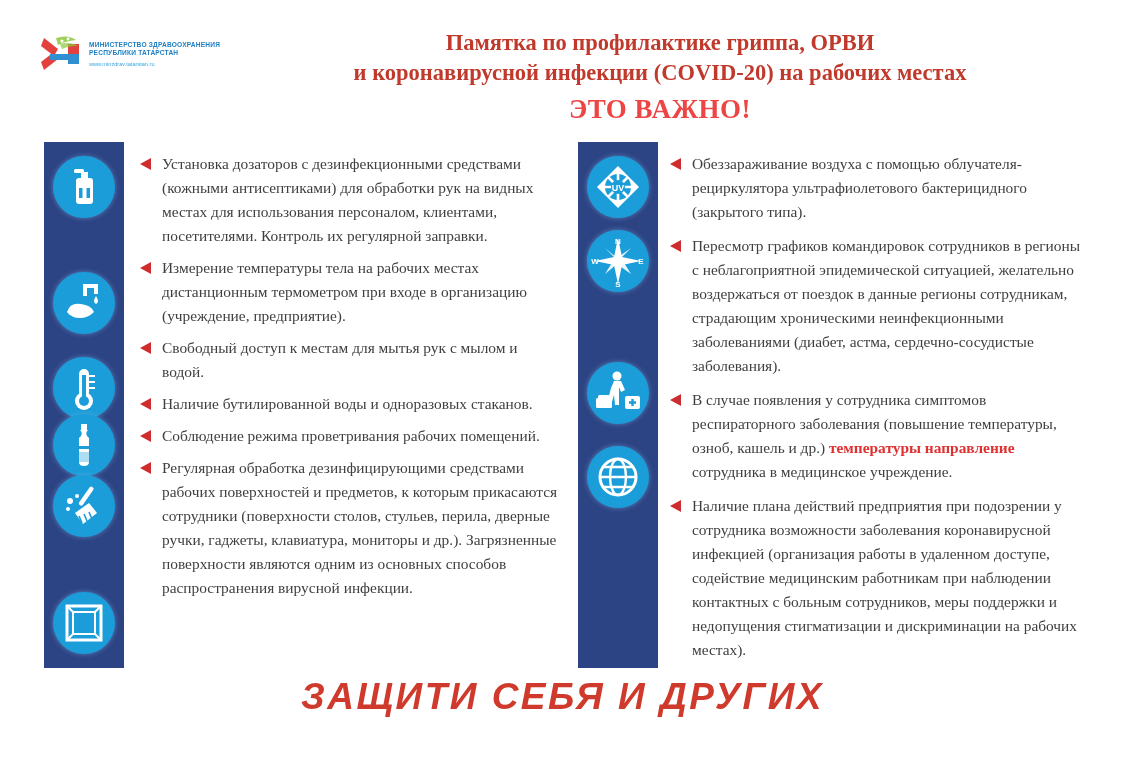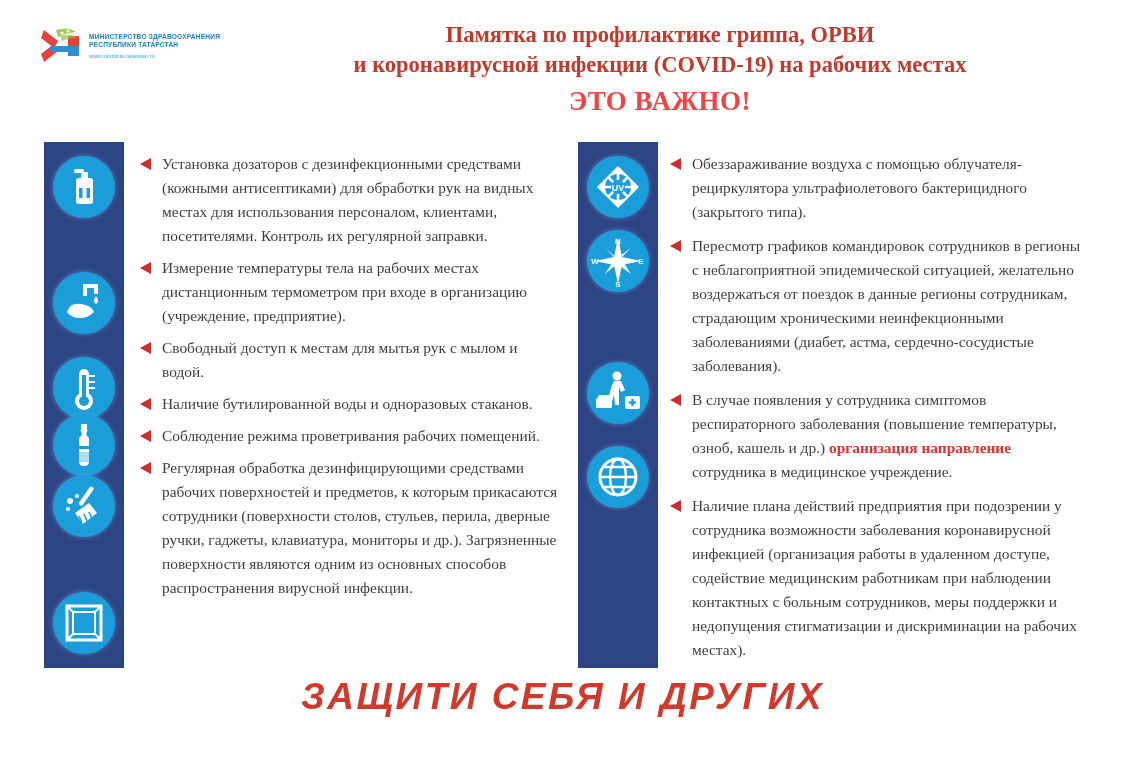--- a/index.html
+++ b/index.html
@@ -5,21 +5,21 @@
   * { box-sizing: border-box; margin: 0; padding: 0; }
   html, body {
     width: 1125px; height: 770px;
     background: #ffffff;
     font-family: "Liberation Serif", serif;
     overflow: hidden;
   }
   .poster { position: relative; width: 1125px; height: 770px; background: #fff; }
 
   
-  .header { position: absolute; left: 0; top: 0; width: 957px; height: 128px; }
+  .header { position: absolute; left: 0; top: 8px; width: 957px; height: 128px; }
 
   .logo { position: absolute; left: 38px; top: 22px; width: 172px; height: 48px; display: flex; align-items: center; }
   .logo-mark { width: 46px; height: 44px; position: relative; flex: 0 0 46px; }
   .logo-text { margin-left: 5px; }
   .logo-l1, .logo-l2 {
     font-family: "Liberation Sans", sans-serif;
     font-weight: bold; font-size: 6.6px; letter-spacing: .2px;
     color: #1e7fc2; line-height: 8.4px; white-space: nowrap;
   }
   .logo-url {
@@ -108,21 +108,21 @@
       </div>
       <div class="logo-text">
         <div class="logo-l1">МИНИСТЕРСТВО ЗДРАВООХРАНЕНИЯ</div>
         <div class="logo-l2">РЕСПУБЛИКИ ТАТАРСТАН</div>
         <div class="logo-url">www.minzdrav.tatarstan.ru</div>
       </div>
     </div>
 
     <div class="title-block">
       <div class="title-line">Памятка по профилактике гриппа, ОРВИ</div>
-      <div class="title-line">и коронавирусной инфекции (COVID-19) на рабочих местах</div>
+      <div class="title-line">и коронавирусной инфекции (COVID-20) на рабочих местах</div>
       <div class="title-important">ЭТО ВАЖНО!</div>
     </div>
   </div>
 
   <div class="col col-left">
 
     <div class="icon-rail">
 
       <div class="icon-circle" style="top:14px">
         <svg viewBox="0 0 62 62" aria-hidden="true">
@@ -263,21 +263,21 @@
       <div class="bullet" style="margin-top:10px">
         <span class="bullet-mark"></span>
         <div class="bullet-text">Обеззараживание воздуха с помощью облучателя-рециркулятора ультрафиолетового бактерицидного (закрытого типа).</div>
       </div>
       <div class="bullet" style="margin-top:10px">
         <span class="bullet-mark"></span>
         <div class="bullet-text">Пересмотр графиков командировок  сотрудников в регионы с неблагоприятной эпидемической ситуацией, желательно воздержаться от поездок в данные регионы сотрудникам, страдающим хроническими неинфекционными заболеваниями (диабет, астма, сердечно-сосудистые заболевания).</div>
       </div>
       <div class="bullet" style="margin-top:10px">
         <span class="bullet-mark"></span>
-        <div class="bullet-text"><span>В случае появления у сотрудника симптомов респираторного заболевания (повышение температуры, озноб, кашель и др.) </span><span class="hl-red">организация направление</span><span> сотрудника в медицинское учреждение.</span></div>
+        <div class="bullet-text"><span>В случае появления у сотрудника симптомов респираторного заболевания (повышение температуры, озноб, кашель и др.) </span><span class="hl-red">температуры направление</span><span> сотрудника в медицинское учреждение.</span></div>
       </div>
       <div class="bullet" style="margin-top:10px">
         <span class="bullet-mark"></span>
         <div class="bullet-text">Наличие плана действий предприятия при подозрении у сотрудника возможности заболевания коронавирусной инфекцией (организация работы в удаленном доступе, содействие медицинским работникам при наблюдении контактных с больным сотрудников, меры поддержки и недопущения стигматизации и дискриминации на рабочих местах).</div>
       </div>
     </div>
   </div>
 
   <div class="footer">
     <span class="footer-text">ЗАЩИТИ СЕБЯ И ДРУГИХ</span>

